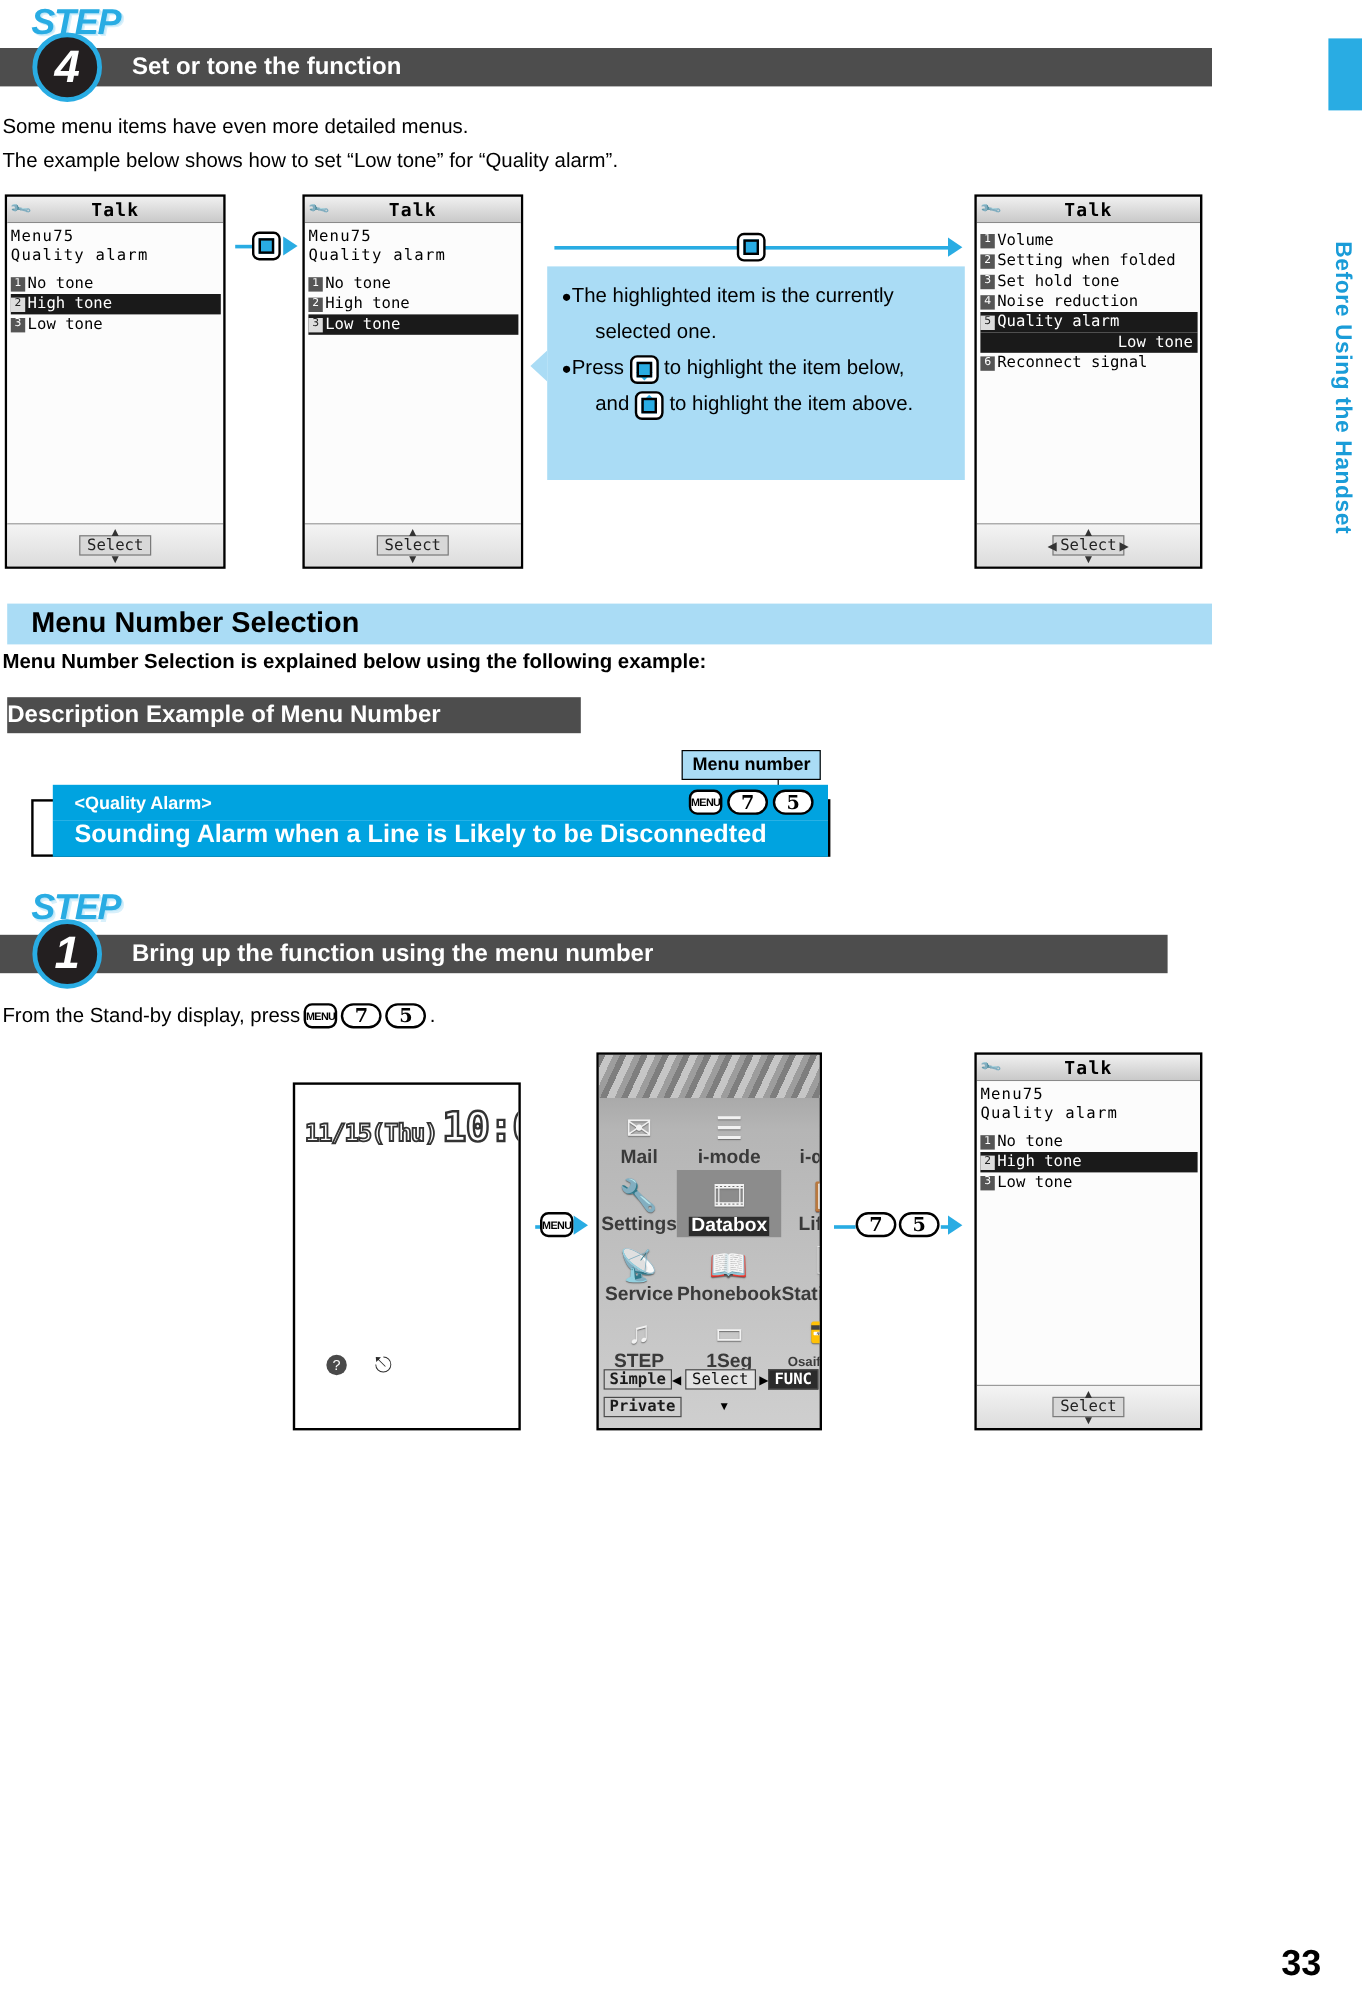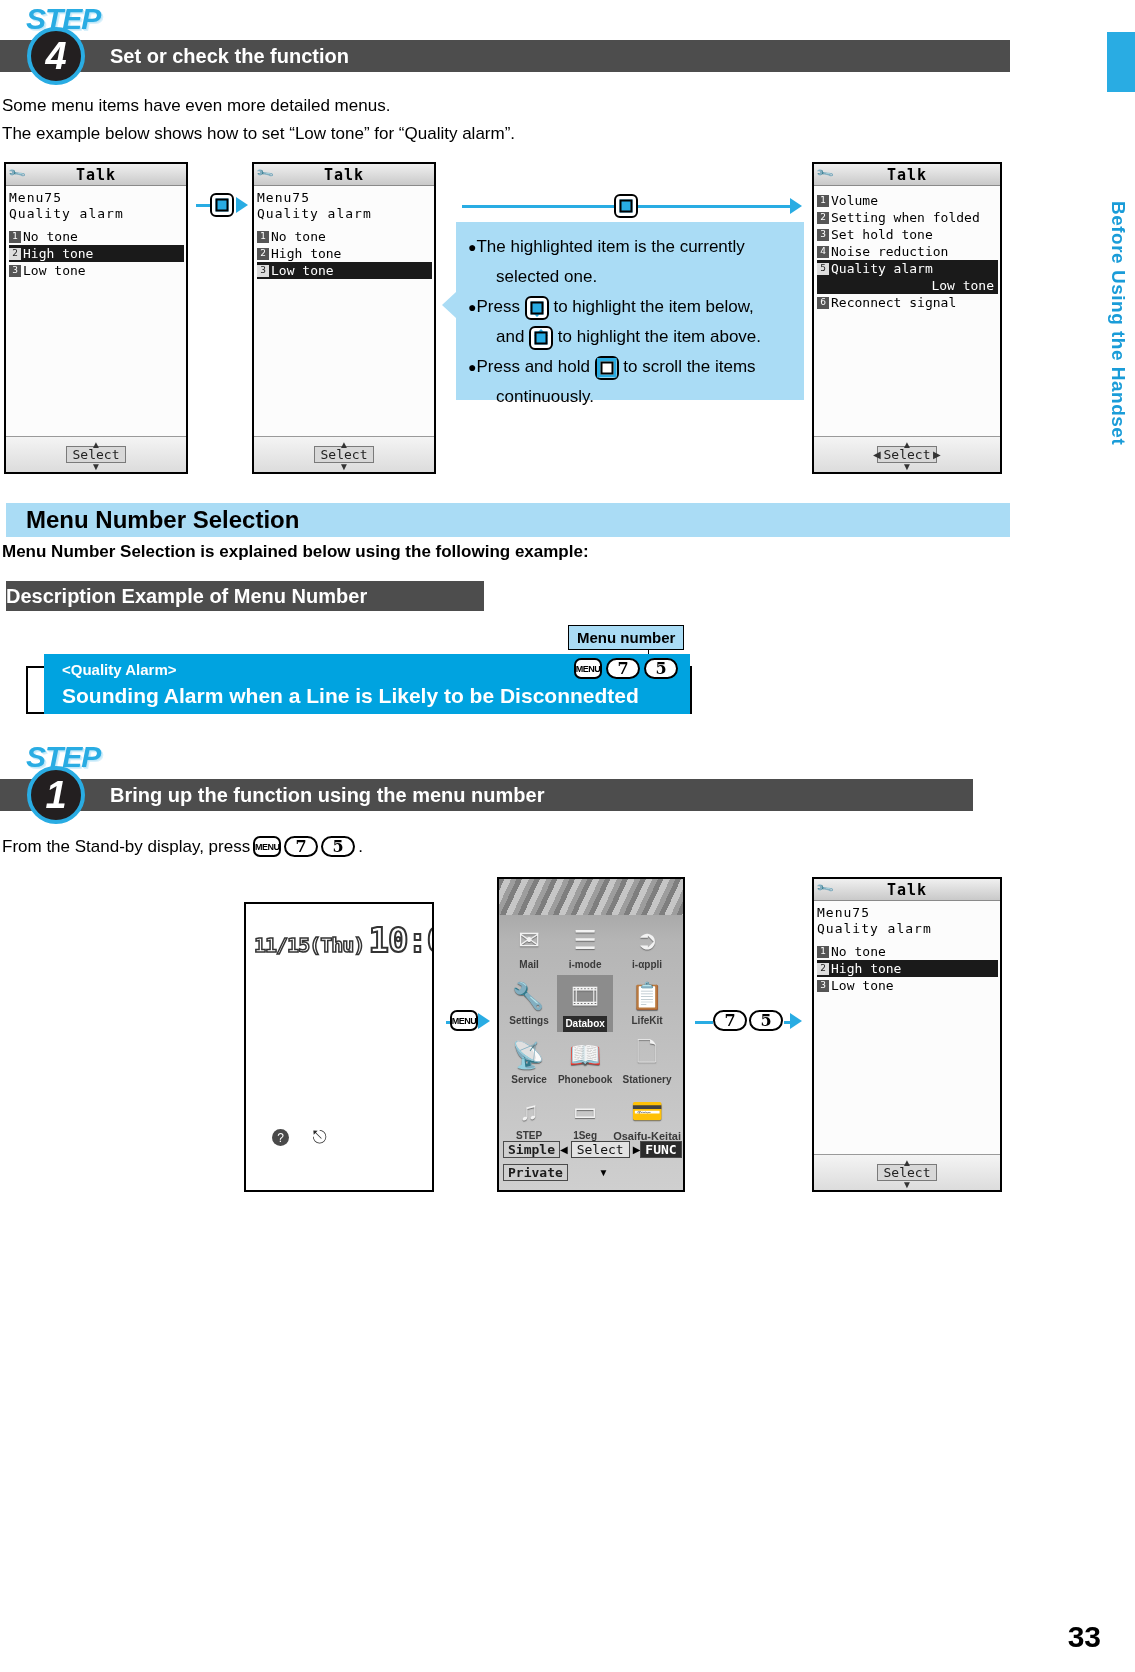--- a/index.html
+++ b/index.html
@@ -216,21 +216,21 @@
   .gp-grid {
     display:grid; grid-template-columns:repeat(3,1fr); padding:4px 2px 0 2px;
     row-gap:2px;
   }
   .gp-cell { text-align:center; padding-top:4px; position:relative; }
   .gp-cell .ic {
     height:34px; display:flex; align-items:center; justify-content:center;
     font-size:26px; color:#f2f2f2; text-shadow:0 1px 1px #6b6b6b;
   }
   .gp-cell .nm {
-    font-size:10px; font-weight:bold; color:#3a3a3a; line-height:16px; white-space:nowrap;
+    font-size:16px; font-weight:bold; color:#3a3a3a; line-height:16px; white-space:nowrap;
   }
   .gp-cell.sel { background:#8c8c8c; }
   .gp-cell.sel .nm { background:#2b2b2b; color:#fff; display:inline-block; padding:0 2px; }
   .gp-foot { position:absolute; left:0; right:0; bottom:0; height:52px; }
   .gp-foot .row {
     display:flex; align-items:center; justify-content:space-between;
     padding:0 4px; height:23px;
   }
   .gp-tag {
     background:#cfcfcf; border:1px solid #4a4a4a; font-size:13px; font-weight:bold;
@@ -248,21 +248,21 @@
 </head>
 <body>
 
 <div class="page">
 
   <div class="side-tab"></div>
   <div class="side-label">Before Using the Handset</div>
 
   <div class="step-word" style="left:26px; top:2px;">STEP</div>
   <div class="step-bar" style="left:0px; top:40px; width:1010px;">
-    <div class="title">Set or check the function</div>
+    <div class="title">Set or tone the function</div>
   </div>
   <div class="step-circle" style="left:27px; top:27px;">4</div>
 
   <div class="body-text" style="left:2px; top:96px;">Some menu items have even more detailed menus.</div>
   <div class="body-text" style="left:2px; top:124px;">The example below shows how to set “Low tone” for “Quality alarm”.</div>
 
   <div class="phone" style="left:4px; top:162px; width:184px; height:312px;">
     <div class="ph-title">
       <span class="wrench">🔧</span>
       <span>Talk</span>
@@ -338,26 +338,20 @@
         <span style="padding-left:14px;">selected one.</span>
       </li>
       <li>
         <span class="dot">●</span><span>Press</span>
         <span class="navkey"><i class="tri dn"></i></span>
         <span>to highlight the item below,</span><br>
         <span style="padding-left:14px;">and</span>
         <span class="navkey"><i class="tri up"></i></span>
         <span>to highlight the item above.</span>
       </li>
-      <li>
-        <span class="dot">●</span><span>Press and hold</span>
-        <span class="navkey all"><i class="cy"></i></span>
-        <span>to scroll the items</span><br>
-        <span style="padding-left:14px;">continuously.</span>
-      </li>
     </ul>
   </div>
 
   <div class="phone" style="left:812px; top:162px; width:190px; height:312px;">
     <div class="ph-title">
       <span class="wrench">🔧</span>
       <span>Talk</span>
     </div>
     <div class="ph-body">
       <div class="ph-list" style="margin-top:2px;">

